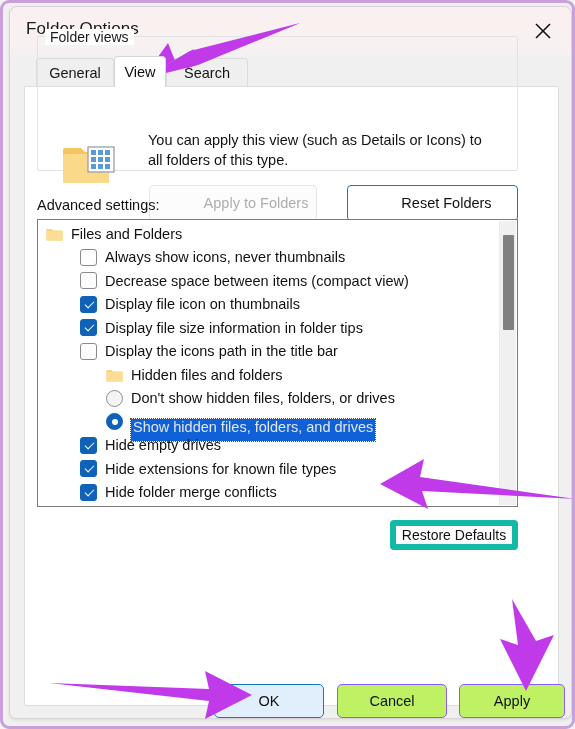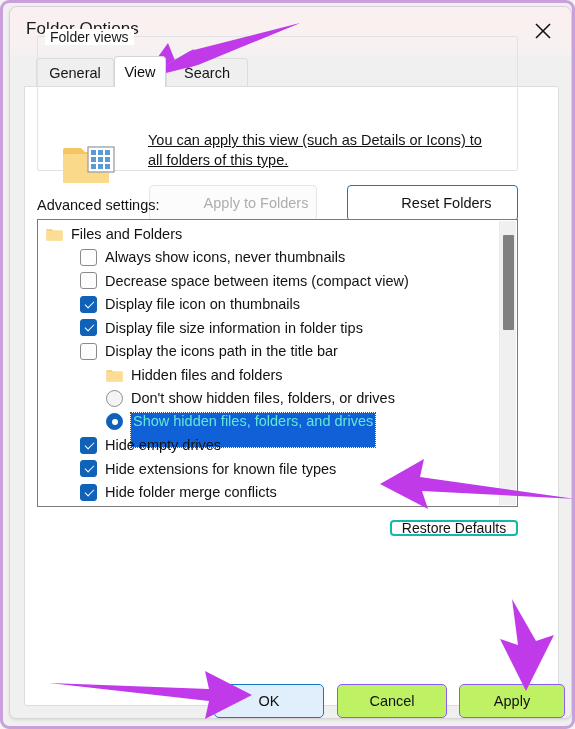--- a/index.html
+++ b/index.html
@@ -96,21 +96,21 @@
     background: #ffffff;
     padding: 0 5px;
     font-size: 14px; color: #1a1a1a;
   }
   #folder-icon {
     position: absolute; left: 52px; top: 132px;
     width: 58px; height: 50px;
   }
   #desc-text {
     position: absolute; left: 138px; top: 123px; width: 340px;
-    font-size: 14.5px; color: #121212; line-height: 20px; text-decoration: underline;
+    font-size: 14.5px; color: #121212; line-height: 20px;
   }
   .gbtn {
     position: absolute;
     height: 36px;
     background: #fdfdfd;
     border: 1px solid #e0e0e0;
     border-radius: 4px;
     font-size: 14.5px;
     color: #121212;
     display: flex; align-items: center; justify-content: center;
@@ -190,23 +190,23 @@
     background: #1061b8;
   }
   .rbtn.on::after {
     content: "";
     position: absolute; left: 4.5px; top: 4.5px;
     width: 6px; height: 6px; border-radius: 50%;
     background: #ffffff;
   }
   .row.selected .label {
     background: #1061d8;
-    color: #5eead4;
+    color: #e5e5e5;
     outline: 1px dotted #6b4a14;
-    padding: 1px 2px 18px 2px;
+    padding: 1px 2px 7px 2px;
     margin-top: 16px;
   }
   .mini-folder {
     width: 17px; height: 14px; flex: 0 0 17px;
     position: relative;
   }
 
   
   #sb-track {
     position: absolute; right: 1px; top: 1px;
@@ -219,22 +219,22 @@
     position: absolute; left: 3px; top: 14px;
     width: 11px; height: 95px;
     background: #808080;
     border-radius: 1px;
     cursor: pointer;
   }
 
   
   #btn-restore {
     position: absolute; left: 380px; top: 513px;
-    width: 128px; height: 16px;
-    background: #fdfdfd; border: 2px solid #14b8a6; border-radius: 4px;
+    width: 128px; height: 30px;
+    background: #fdfdfd; border: 6px solid #14b8a6; border-radius: 4px;
     font-size: 14px; color: #121212;
     display: flex; align-items: center; justify-content: center;
     cursor: pointer;
   }
 
   
   .fbtn {
     position: absolute;
     height: 34px;
     background: #bef264;

